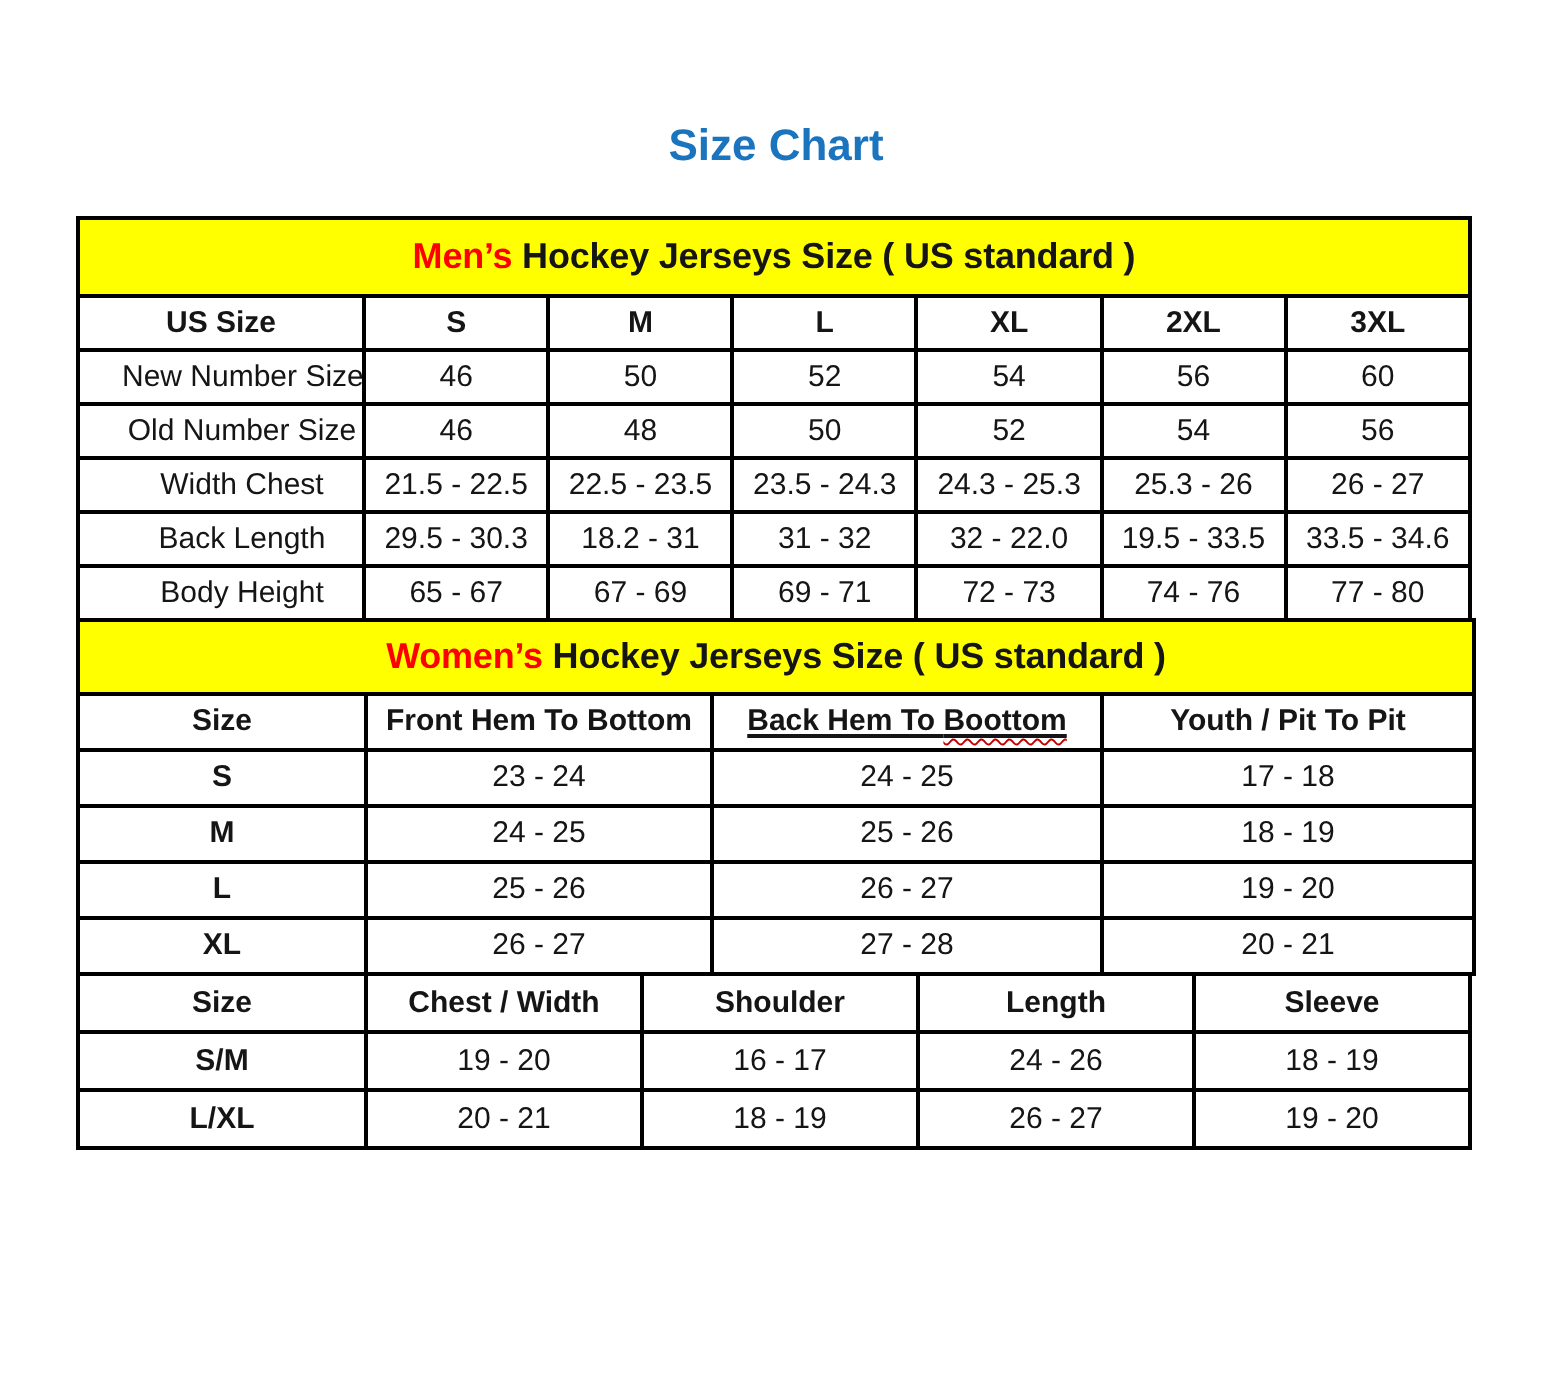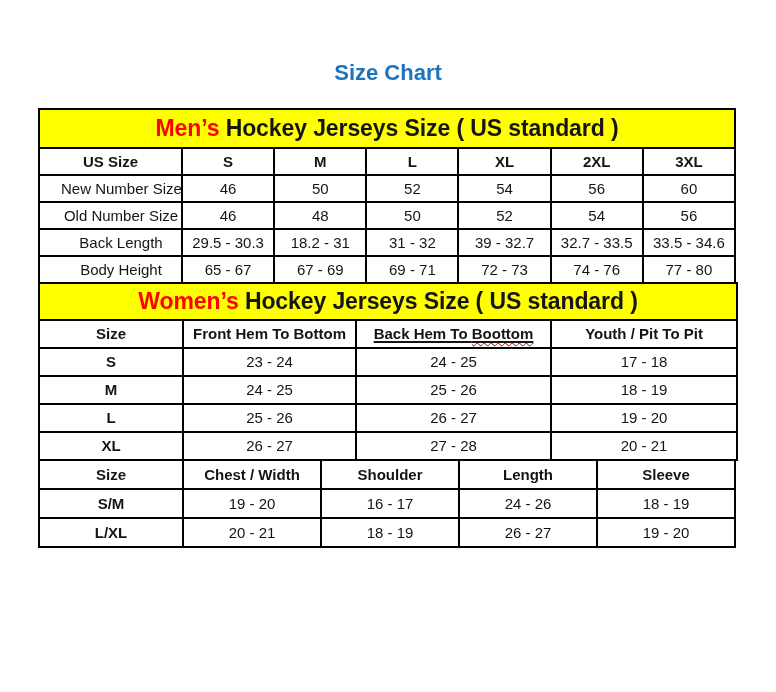--- a/index.html
+++ b/index.html
@@ -36,21 +36,21 @@
     text-align:center;
     vertical-align:middle;
     padding:0;
     font-size:15px;
     line-height:1.15;
     overflow:hidden;
     white-space:nowrap;
   }
   .band td{
     background:var(--band-yellow);
-    font-size:23px;
+    font-size:18px;
     font-weight:bold;
     letter-spacing:-0.1px;
   }
   .band .hl{color:var(--accent-red);}
   .size-table th{font-weight:bold;}
   td.lab{font-weight:normal;padding-left:21px;}
   td.lab-bold{font-weight:bold;}
   .t-men .band{height:39px;}
   .t-men tr.h,.t-men tr.r{height:27px;}
   .t-women .band{height:37px;}
@@ -111,26 +111,35 @@
       <tr class="r">
         <td class="lab">Old Number Size</td>
         <td>46</td>
         <td>48</td>
         <td>50</td>
         <td>52</td>
         <td>54</td>
         <td>56</td>
       </tr>
       <tr class="r">
+        <td class="lab">Width Chest</td>
+        <td>21.5 - 22.5</td>
+        <td>22.5 - 23.5</td>
+        <td>23.5 - 24.3</td>
+        <td>24.3 - 25.3</td>
+        <td>25.3 - 26</td>
+        <td>26 - 27</td>
+      </tr>
+      <tr class="r">
         <td class="lab">Back Length</td>
         <td>29.5 - 30.3</td>
         <td>18.2 - 31</td>
         <td>31 - 32</td>
-        <td>39 - 32.7</td>
-        <td>32.7 - 33.5</td>
+        <td>32 - 22.0</td>
+        <td>19.5 - 33.5</td>
         <td>33.5 - 34.6</td>
       </tr>
       <tr class="r">
         <td class="lab">Body Height</td>
         <td>65 - 67</td>
         <td>67 - 69</td>
         <td>69 - 71</td>
         <td>72 - 73</td>
         <td>74 - 76</td>
         <td>77 - 80</td>

